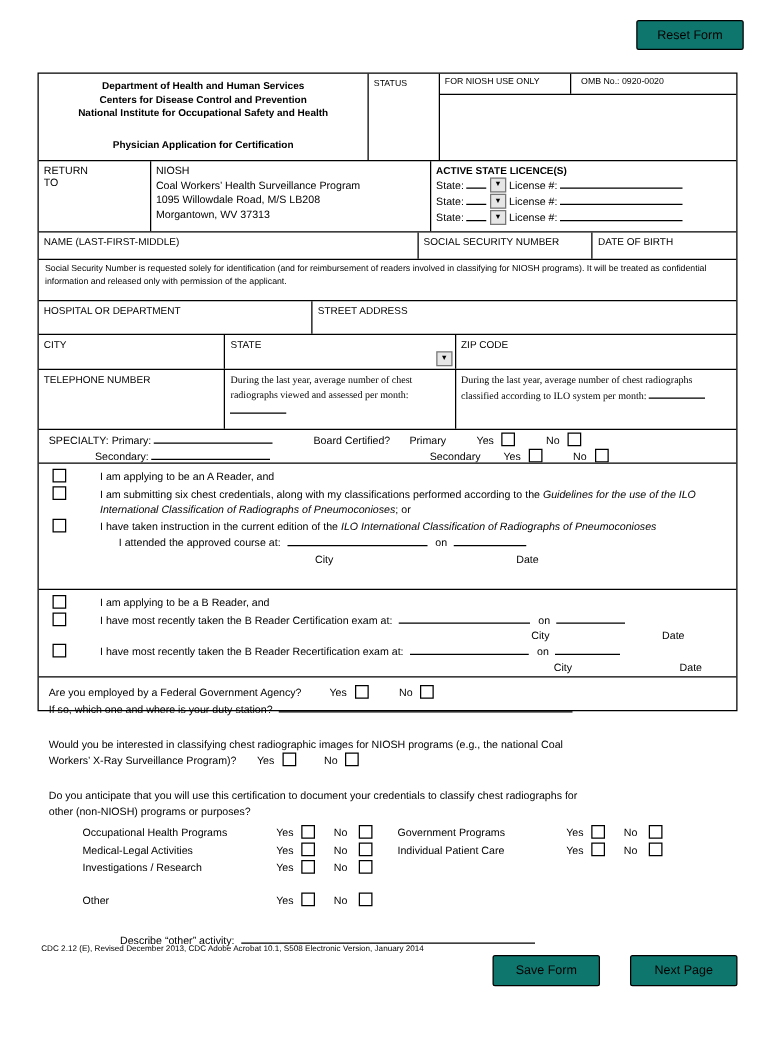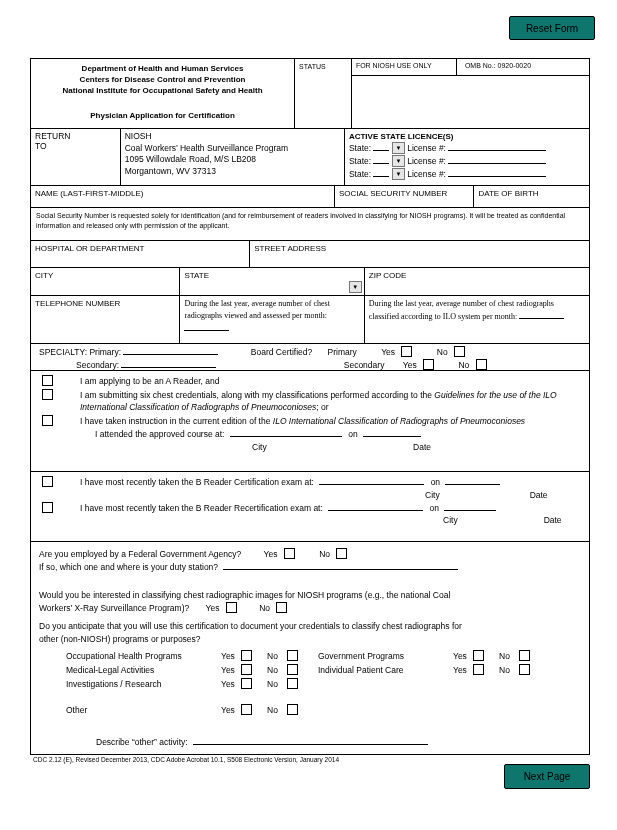--- a/index.html
+++ b/index.html
@@ -5,21 +5,21 @@
   * { box-sizing: border-box; margin: 0; padding: 0; }
   body { background: #fff; font-family: "Liberation Sans", sans-serif; color: #000; }
   .page { position: relative; width: 617px; height: 830px; background: #fff; font-size: 8.5px; overflow: hidden; }
 
   .btn { position: absolute; border: 1px solid #000; background: #0f766e; font-family: "Liberation Sans", sans-serif;
          font-size: 10px; border-radius: 2px; cursor: pointer; }
   .btn-reset { right: 22px; top: 16px; width: 86px; height: 24px; }
   .btn-save  { left: 394px; top: 764px; width: 86px; height: 25px; }
   .btn-next  { left: 504px; top: 764px; width: 86px; height: 25px; }
 
-  .form { position: absolute; left: 30px; top: 58px; width: 560px; height: 697px; border: 1px solid #000; background: #fff; }
+  .form { position: absolute; left: 30px; top: 58px; width: 560px; height: 511px; border: 1px solid #000; background: #fff; }
   .frow { display: flex; border-bottom: 1px solid #000; width: 100%; }
   .fcell { border-right: 1px solid #000; padding: 2px 4px; position: relative; }
   .fcell.last { border-right: none; }
   .b { font-weight: bold; }
   .i { font-style: italic; }
   .ctr { text-align: center; }
   .sm { font-size: 7px; }
   .lbl8 { font-size: 8px; }
 
   .dept { display: flex; flex-direction: column; padding-top: 4px; }
@@ -225,20 +225,24 @@
       </div>
       <div class="cd-row">
         <span style="margin-left:221px">City</span>
         <span style="margin-left:144px">Date</span>
       </div>
     </div>
 
     <div class="frow" style="height:70px;display:block;padding-top:4px">
       <div class="ck-row">
         <span class="ck-col"><span class="cb"></span></span>
+        <span class="ck-text">I am applying to be a B Reader, and</span>
+      </div>
+      <div class="ck-row">
+        <span class="ck-col"><span class="cb"></span></span>
         <span class="ck-text">
           <span>I have most recently taken the B Reader Certification exam at:</span>
           <span class="blank" style="width:105px;margin-left:3px"></span>
           <span style="margin-left:4px">on</span>
           <span class="blank" style="width:55px;margin-left:3px"></span>
           <span class="cd-row" style="display:block"><span style="margin-left:345px">City</span><span style="margin-left:90px">Date</span></span>
         </span>
       </div>
       <div class="ck-row">
         <span class="ck-col"><span class="cb"></span></span>
@@ -268,21 +272,21 @@
 
       <div class="qline" style="margin-top:15px">Would you be interested in classifying chest radiographic images for NIOSH programs (e.g., the national Coal</div>
       <div class="qline">
         <span>Workers’ X-Ray Surveillance Program)?</span>
         <span style="margin-left:14px">Yes</span>
         <span class="cb" style="margin-left:4px"></span>
         <span style="margin-left:20px">No</span>
         <span class="cb" style="margin-left:4px"></span>
       </div>
 
-      <div class="qline" style="margin-top:5px">Do you anticipate that you will use this certification to document your credentials to classify chest radiographs for</div>
+      <div class="qline" style="margin-top:15px">Do you anticipate that you will use this certification to document your credentials to classify chest radiographs for</div>
       <div class="qline">other (non-NIOSH) programs or purposes?</div>
 
       <div class="qgrid" style="margin-top:3px">
         <span class="ql1">Occupational Health Programs</span><span class="yn">Yes</span><span class="cb gap15"></span><span class="yn">No</span><span class="cb gap20"></span><span class="ql2">Government Programs</span><span class="yn">Yes</span><span class="cb gap15"></span><span class="yn">No</span><span class="cb"></span>
       </div>
       <div class="qgrid">
         <span class="ql1">Medical-Legal Activities</span><span class="yn">Yes</span><span class="cb gap15"></span><span class="yn">No</span><span class="cb gap20"></span><span class="ql2">Individual Patient Care</span><span class="yn">Yes</span><span class="cb gap15"></span><span class="yn">No</span><span class="cb"></span>
       </div>
       <div class="qgrid">
         <span class="ql1">Investigations / Research</span><span class="yn">Yes</span><span class="cb gap15"></span><span class="yn">No</span><span class="cb"></span>
@@ -294,15 +298,16 @@
       <div class="qline" style="margin-left:57px;margin-top:19px">
         <span>Describe “other” activity:</span>
         <span class="blank" style="width:235px;margin-left:3px"></span>
       </div>
 
     </div>
   </div>
 
   <div class="footer">CDC 2.12 (E), Revised December 2013, CDC Adobe Acrobat 10.1, S508 Electronic Version, January 2014</div>
 
+  <button class="btn btn-save">Save Form</button>
   <button class="btn btn-next">Next Page</button>
 
 </div>
 
 </body></html>

